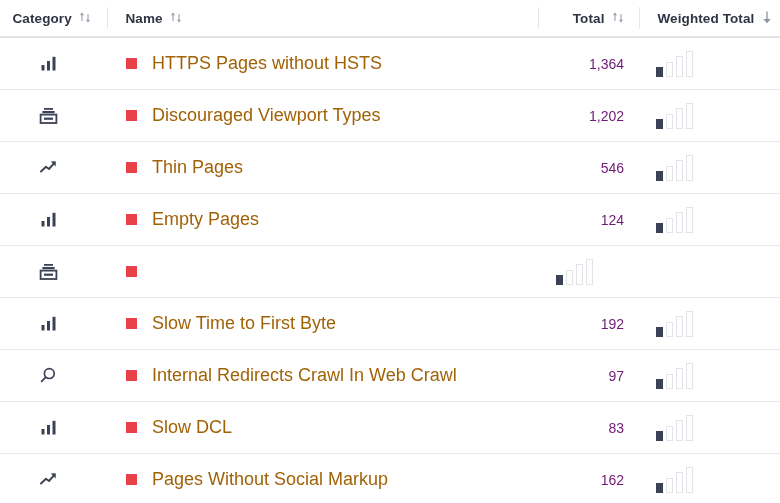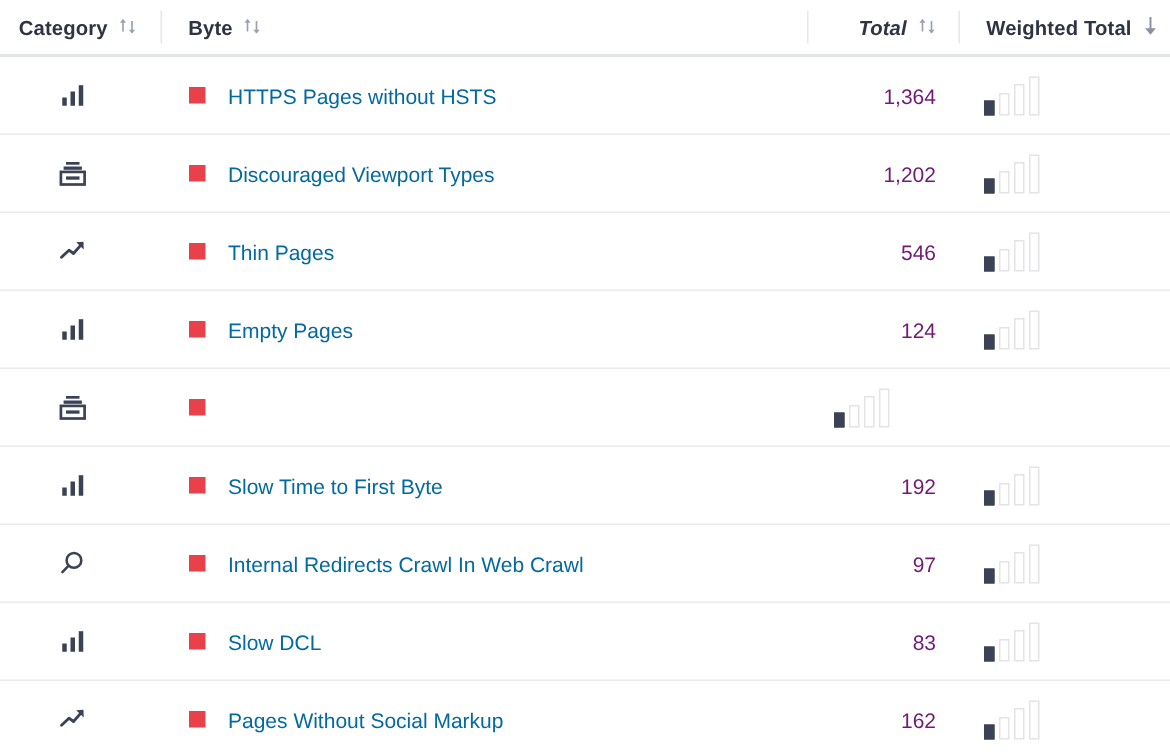--- a/index.html
+++ b/index.html
@@ -44,21 +44,21 @@
     color: #2f3444;
     letter-spacing: 0.1px;
     position: relative;
     cursor: pointer;
     user-select: none;
   }
   .th .thlabel { white-space: nowrap; }
 
   .th-category { width: 108px; padding-left: 14px; }
   .th-name     { width: 430px; padding-left: 18px; }
-  .th-total    { width: 100px; justify-content: flex-end; padding-right: 14px; font-style: italic; }
+  .th-total    { width: 100px; justify-content: flex-end; padding-right: 14px; }
   .th-weighted { width: 142px; padding-left: 18px; }
 
   .vdiv {
     width: 1px;
     height: 22px;
     background: #e6e7ea;
     flex: 0 0 1px;
   }
 
   .sort {
@@ -132,22 +132,22 @@
   .cat-icon svg { display: block; }
 
   .marker {
     width: 11px;
     height: 11px;
     flex: 0 0 11px;
     background: #e8414a;
     margin-right: 15px;
   }
   .name-text {
-    font-size: 14px;
-    color: #0369a1;
+    font-size: 18px;
+    color: #a16207;
     white-space: nowrap;
   }
 
   
   .minichart {
     width: 42px;
     height: 26px;
     display: flex;
     align-items: flex-end;
     gap: 3px;
@@ -180,21 +180,21 @@
           <path d="M4 1.6 L1.9 4.2 L6.1 4.2 Z" fill="#9aa0ae"></path>
           <path d="M10 3 L10 10.8" stroke="#9aa0ae" stroke-width="1.1" fill="none"></path>
           <path d="M10 11.4 L7.9 8.8 L12.1 8.8 Z" fill="#9aa0ae"></path>
         </svg>
       </span>
     </div>
 
     <div class="vdiv"></div>
 
     <div class="th th-name">
-      <span class="thlabel">Byte</span>
+      <span class="thlabel">Name</span>
       <span class="sort">
         <svg width="14" height="13" viewBox="0 0 14 13" aria-hidden="true">
           <path d="M4 2.2 L4 10" stroke="#9aa0ae" stroke-width="1.1" fill="none"></path>
           <path d="M4 1.6 L1.9 4.2 L6.1 4.2 Z" fill="#9aa0ae"></path>
           <path d="M10 3 L10 10.8" stroke="#9aa0ae" stroke-width="1.1" fill="none"></path>
           <path d="M10 11.4 L7.9 8.8 L12.1 8.8 Z" fill="#9aa0ae"></path>
         </svg>
       </span>
     </div>
 

